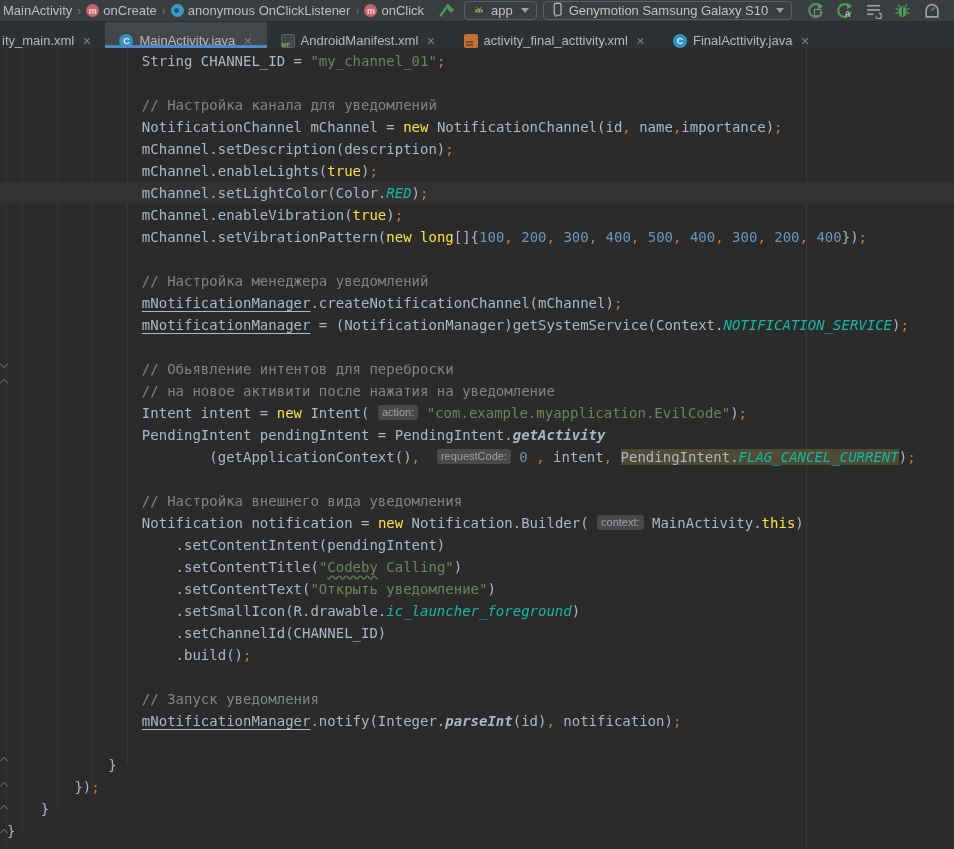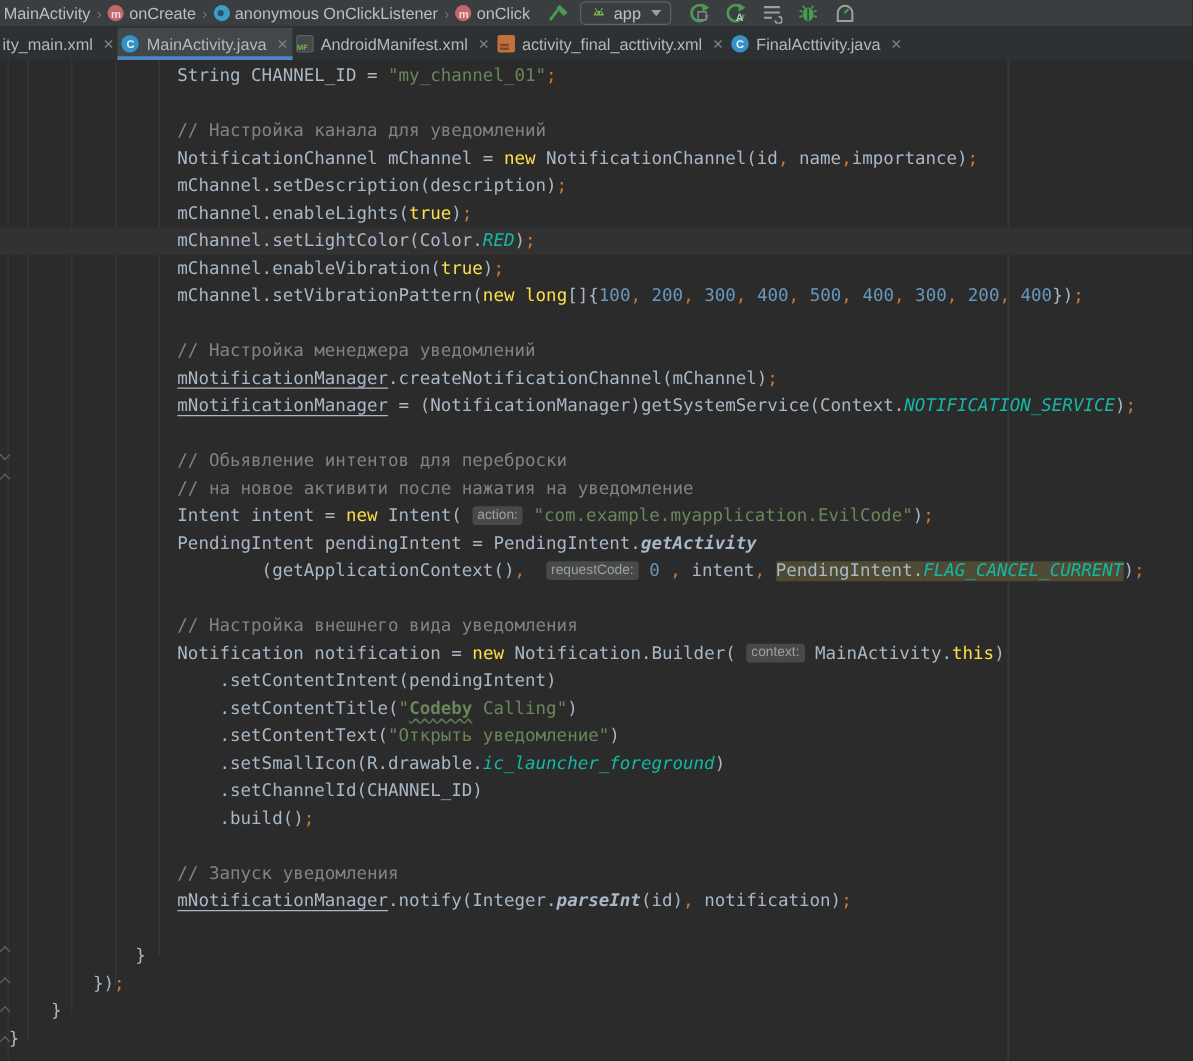--- a/index.html
+++ b/index.html
@@ -21,21 +21,21 @@
   .toolbar { display:flex; align-items:center; margin-left:12px; gap:6px; flex:1 1 auto; }
   .tool-btn { width:22px; height:20px; display:flex; align-items:center; justify-content:center; cursor:pointer; }
   .selector { display:flex; align-items:center; gap:5px; border:1px solid #5c6062; border-radius:4px;
               height:19px; padding:0 7px; cursor:pointer; color:#c0c2c4; white-space:nowrap; }
   .dd-arrow { width:0; height:0; border-left:4px solid transparent; border-right:4px solid transparent;
               border-top:5px solid #9da0a2; margin-left:3px; }
   .action-icons { display:flex; align-items:center; gap:7px; margin-left:6px; }
 
   
   .tabbar { height:26px; background:#2e3133; display:flex; align-items:stretch; overflow:hidden; }
-  .tab { display:flex; align-items:center; gap:6px; padding:0 3px; color:#b6b8ba; font-size:13px;
+  .tab { display:flex; align-items:flex-end; gap:6px; padding:0 14px; color:#b6b8ba; font-size:13px;
          cursor:pointer; position:relative; white-space:nowrap; }
   .tab.active { background:#42474a; }
   .tab.active::after { content:""; position:absolute; left:0; right:0; bottom:0; height:3px; background:#4a88c7; }
   .tab.first { padding-left:2px; }
   .tab-close { color:#7d8082; font-size:11px; margin-left:2px; cursor:pointer; }
   .tab-icon { width:14px; height:14px; display:inline-flex; align-items:center; justify-content:center;
               font-size:9px; font-weight:bold; border-radius:50%; }
   .class-icon { background:#3592c4; color:#eaf3f8; }
   .manifest-icon { border-radius:2px; background:#43484b; border:1px solid #5a5f62; position:relative; }
   .manifest-icon::after { content:"MF"; position:absolute; left:0; bottom:-1px; font-size:6px;
@@ -57,21 +57,21 @@
   .pl  { color:#a9b7c6; }
   .kw  { color:#fde047; }
   .str { color:#6a8759; }
   .com { color:#7f8587; }
   .num { color:#6897bb; }
   .pun { color:#cc7832; }
   .cst { color:#14b8a6; font-style:italic; }
   .fld { color:#a9b7c6; text-decoration:underline; text-underline-offset:3px; text-decoration-thickness:1px; }
   .mtd { color:#a9b7c6; font-style:italic;font-weight:bold; }
   .hl  { background:#4e4a33; }
-  .typo { text-decoration:underline wavy #5e7a55; text-underline-offset:3px;font-weight:bold; }
+  .typo { text-decoration:underline wavy #5e7a55; text-underline-offset:3px; }
   .hint { display:inline-block; font-family:"Liberation Sans", sans-serif; font-size:11px;
           background:#47494b; color:#9da0a2; border-radius:3px; padding:0 4px; line-height:15px;
           transform:translateY(-2px); }
   .fold { position:absolute; left:1px; width:6px; height:6px;
           border-right:1.5px solid #5f6466; border-bottom:1.5px solid #5f6466; }
   .fold.down { transform:rotate(45deg); }
   .fold.up { transform:rotate(-135deg); }
 </style>
 </head>
 <body>
@@ -107,20 +107,30 @@
     <div class="selector">
       <span>
         <svg width="14" height="13" viewBox="0 0 16 16">
           <path d="M3 11.5 a5 4.6 0 0 1 10 0 Z" fill="#77b255"></path>
           <path d="M4.6 4.6 L5.9 6.6 M11.4 4.6 L10.1 6.6" stroke="#77b255" stroke-width="1.1"></path>
           <circle cx="6" cy="9.3" r="0.85" fill="#2e3133"></circle>
           <circle cx="10" cy="9.3" r="0.85" fill="#2e3133"></circle>
         </svg>
       </span>
       <span>app</span>
+      <span class="dd-arrow"></span>
+    </div>
+    <div class="selector">
+      <span>
+        <svg width="13" height="15" viewBox="0 0 14 16">
+          <rect x="3.4" y="1.4" width="7.4" height="12.8" rx="1.6" fill="none" stroke="#c0c3c5" stroke-width="1.2"></rect>
+          <circle cx="5.2" cy="14.6" r="1.3" fill="#77b255"></circle>
+        </svg>
+      </span>
+      <span>Genymotion Samsung Galaxy S10</span>
       <span class="dd-arrow"></span>
     </div>
     <div class="action-icons">
         <div class="tool-btn">
           <svg width="17" height="17" viewBox="0 0 16 16">
             <path d="M13.4 5.2 A6 6 0 1 0 14 9.2" fill="none" stroke="#4a9a55" stroke-width="2"></path>
             <polygon points="10.2,0.6 15.4,3.8 10.2,7 " fill="#4a9a55"></polygon>
             <rect x="7" y="7" width="6" height="6" fill="#3c4042" stroke="#8a8f92" stroke-width="1"></rect>
           </svg>
         </div>

